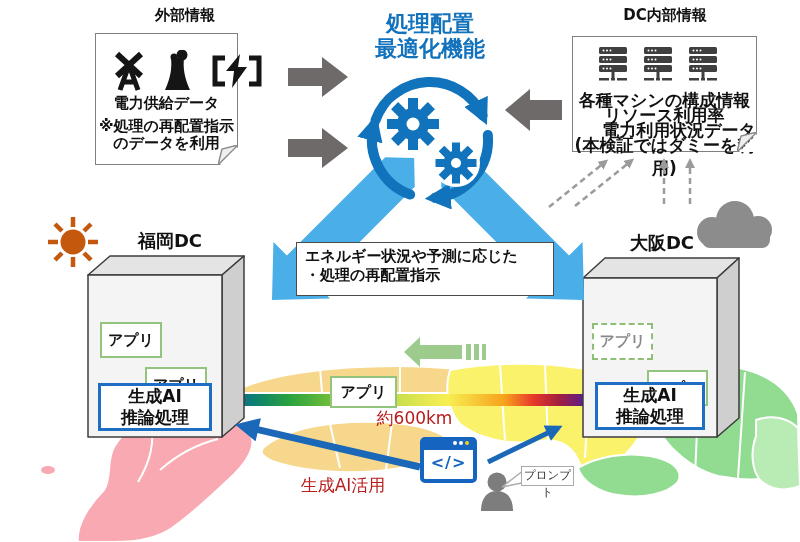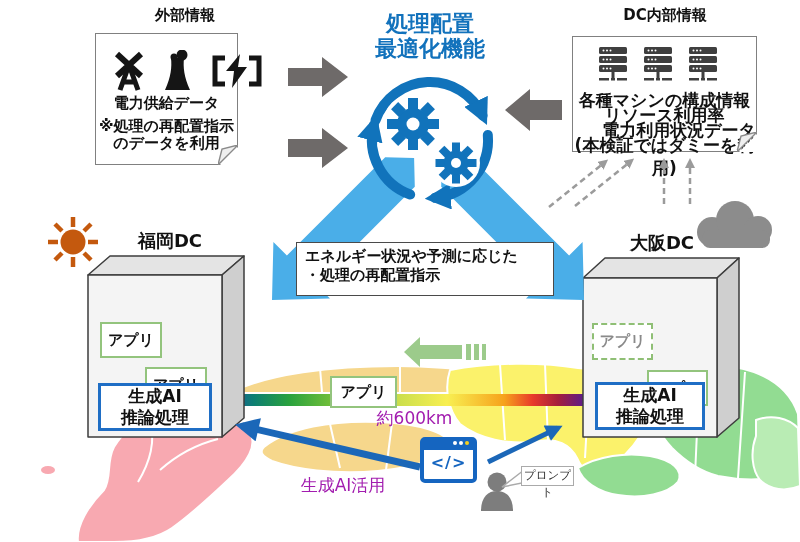--- a/index.html
+++ b/index.html
@@ -22,21 +22,21 @@
          font-size:17px;font-weight:bold;line-height:21px;}
   #bar{background:linear-gradient(90deg,#2053a4 0%,#0d7f72 8%,#2aa23e 18%,#7fc438 32%,
        #bcd94a 44%,#f8ef52 62%,#f6a21c 78%,#e8392b 86%,#a51f3c 93%,#5f1d86 100%);}
   #code-win{background:#fff;border:4px solid #1565c0;border-top-width:13px;border-radius:5px;
             box-sizing:border-box;}
   #code-win .dot{position:absolute;top:-9px;width:4px;height:4px;border-radius:50%;}
   #code-text{color:#1565c0;font-weight:bold;font-size:16px;text-align:center;padding-top:3px;
              letter-spacing:1px;}
   #bubble{background:#fff;border:1.5px solid #aaa;box-sizing:border-box;font-size:11.5px;
           color:#333;text-align:center;line-height:17px;}
-  .plain17{font-size:17px;text-align:center;color:#a21caf;}
+  .plain17{font-size:17px;text-align:center;color:#b91c1c;}
   .dcline{position:absolute;width:100%;text-align:center;font-weight:bold;font-size:17px;}
   .fold{position:absolute;right:-1px;bottom:-1px;}
 </style>
 </head>
 <body>
 
 <div id="canvas">
 
   <svg class="layer" viewBox="0 0 800 542">
     <g stroke="#fff" stroke-width="2" stroke-linejoin="round">

